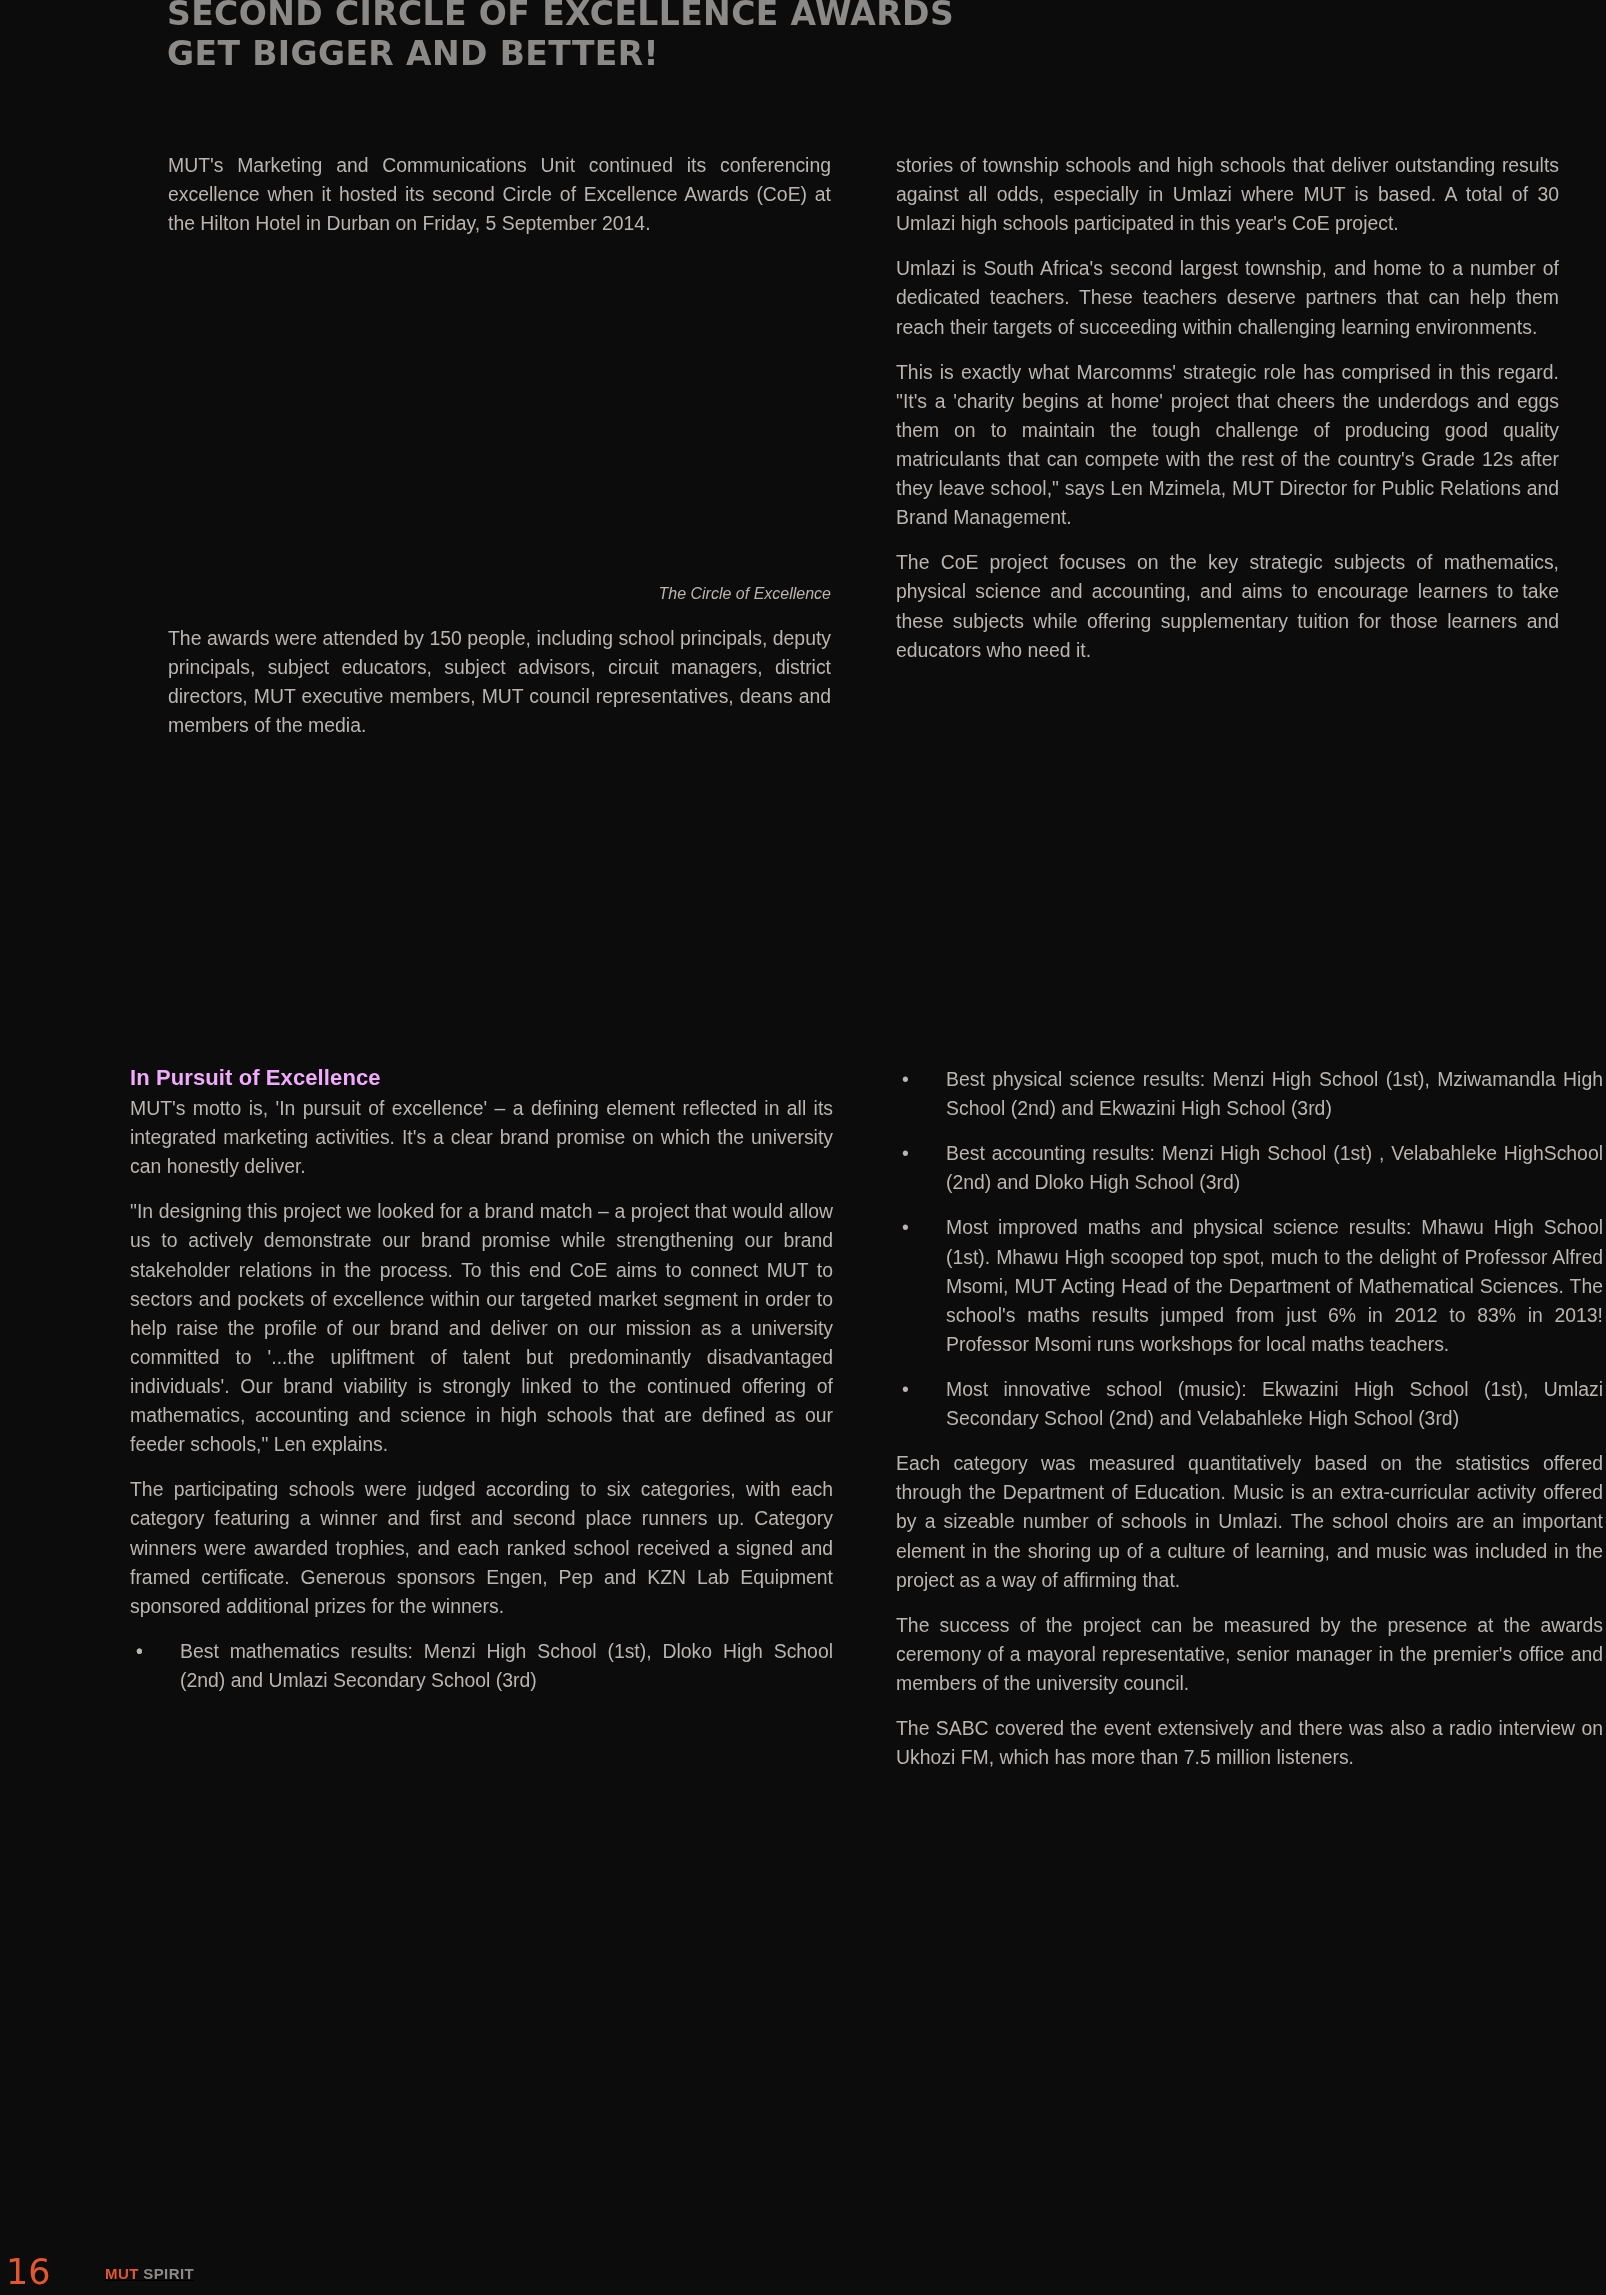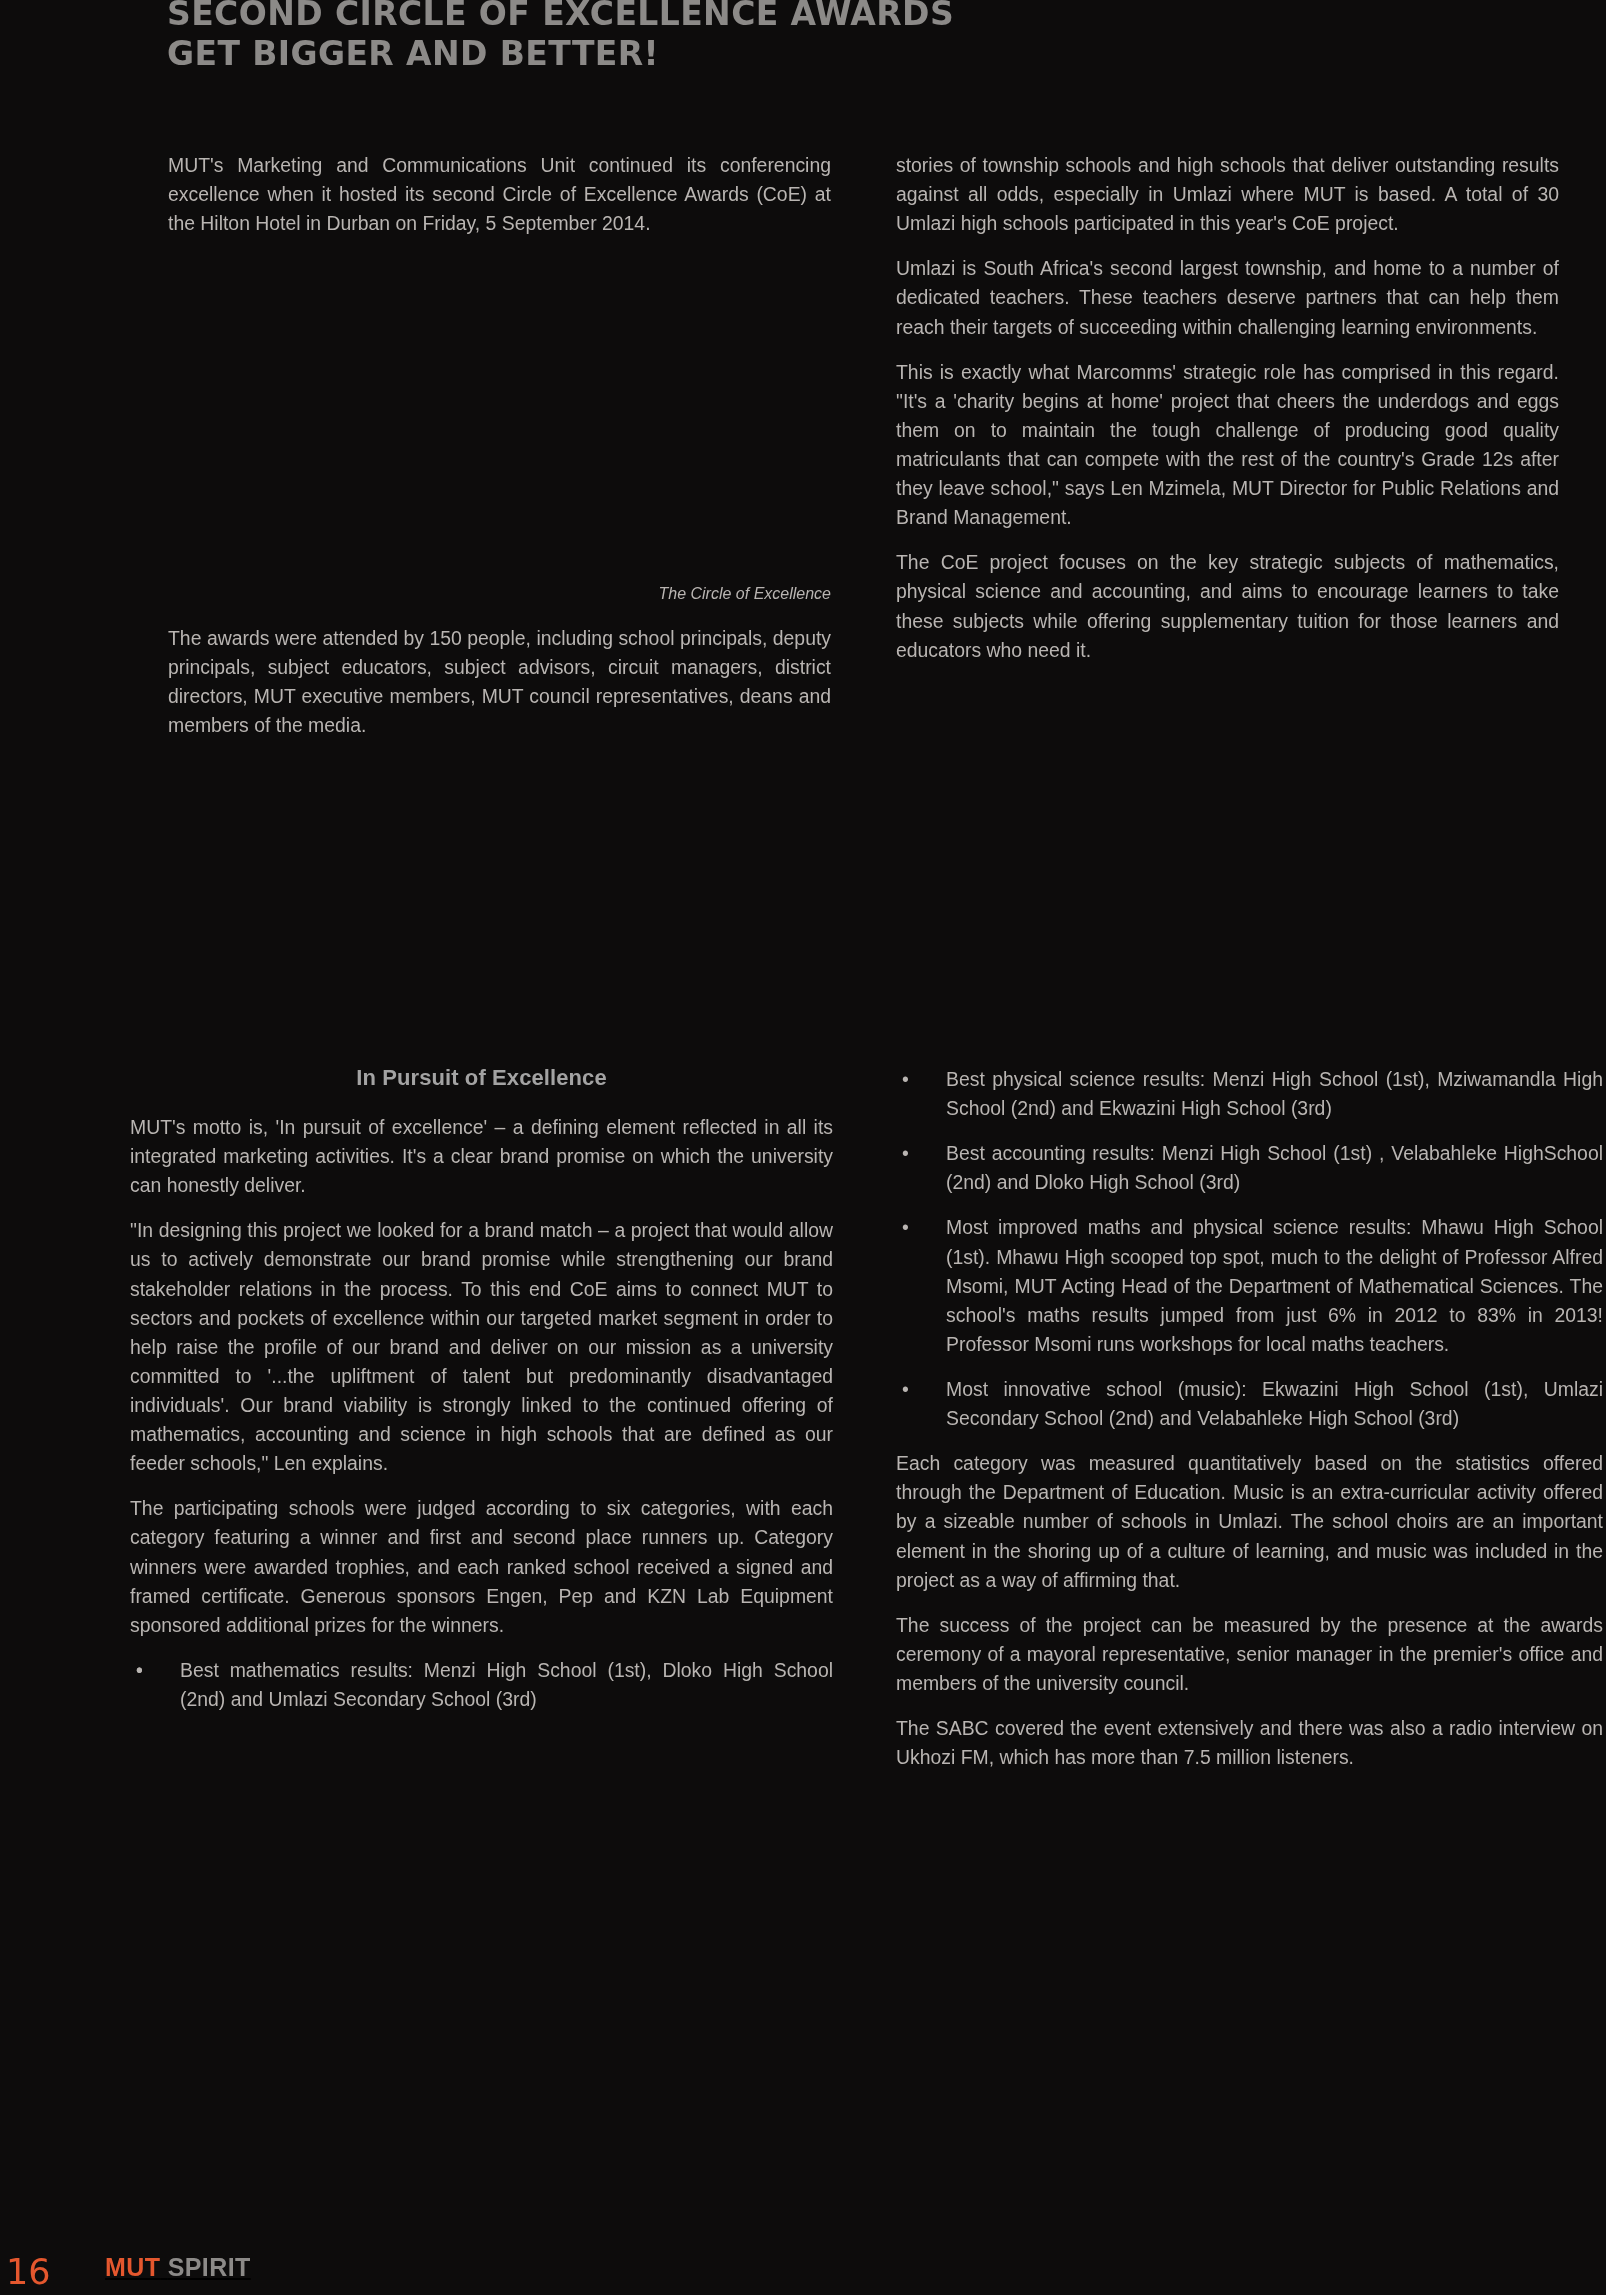--- a/index.html
+++ b/index.html
@@ -71,26 +71,25 @@
     top: 1065px;
     width: 703px;
   }
   .bottom-right-col {
     position: absolute;
     left: 896px;
     top: 1065px;
     width: 707px;
   }
   .subhead {
-    color: #a3a3a3;
+    color: #f0abfc;
     font-size: 22px;
     font-weight: bold;
-    margin-bottom: 22px;
+    margin-bottom: 3px;
     letter-spacing: 0.1px;
-    text-align: center;
   }
   ul.bullets { list-style: none; }
   ul.bullets li {
     position: relative;
     color: #b9b5b2;
     font-size: 19.4px;
     line-height: 1.50;
     text-align: justify;
     padding-left: 50px;
     margin-bottom: 16px;
@@ -118,21 +117,21 @@
     bottom: 2.9px;
     color: #e4572e;
     font-size: 35px;
     font-weight: normal;
     font-family: "DejaVu Sans", sans-serif;
   }
   .footer-brand {
     position: absolute;
     left: 105px;
     bottom: 13px;
-    font-size: 25px;
+    font-size: 15px;
     font-weight: bold;
     letter-spacing: 0.4px;
     text-decoration: underline;
   }
   .footer-brand .mut { color: #e4572e; }
   .footer-brand .spirit { color: #8c8a88; }
 </style>
 </head>
 <body>
 

